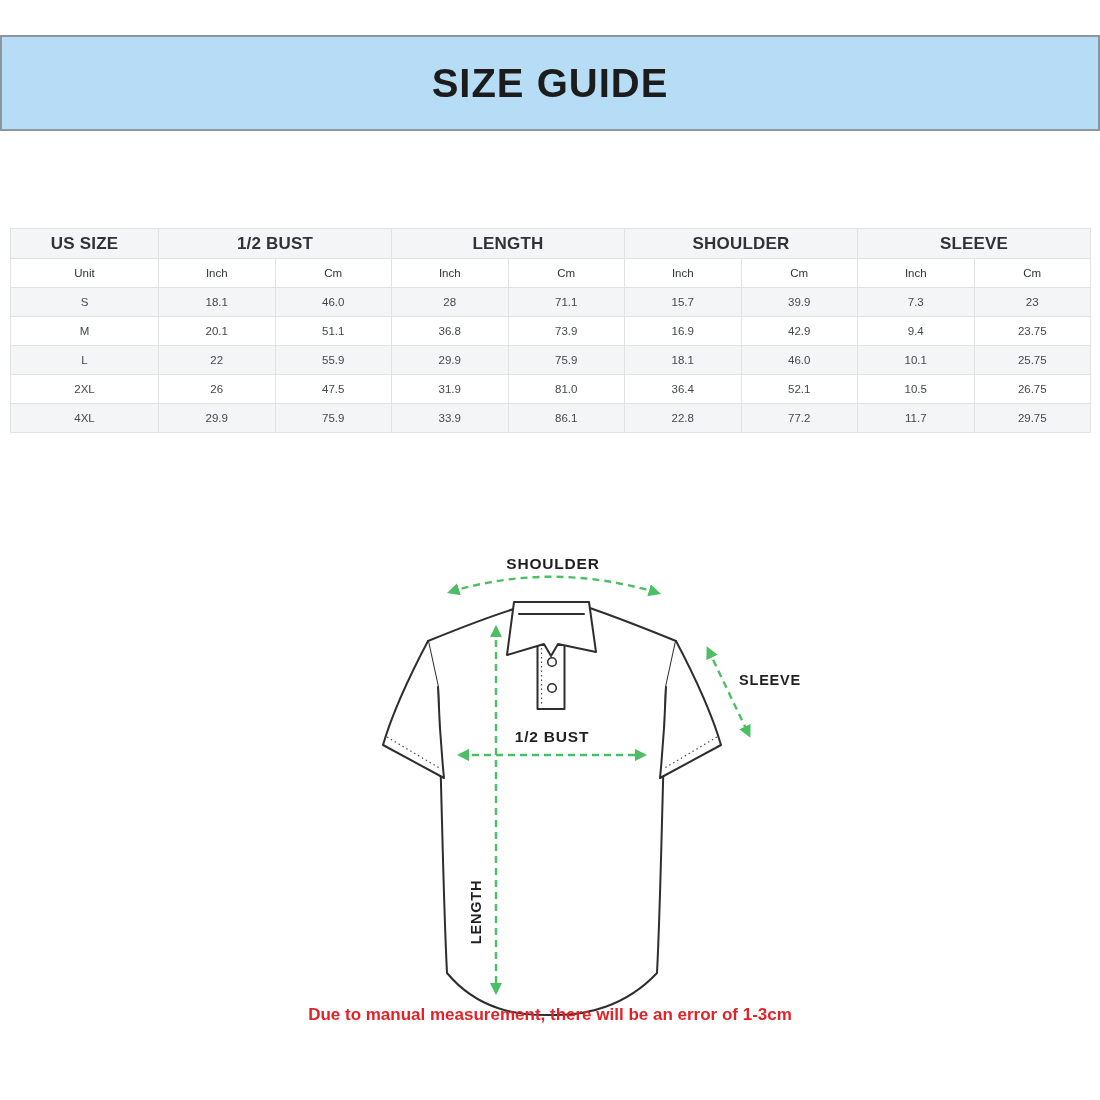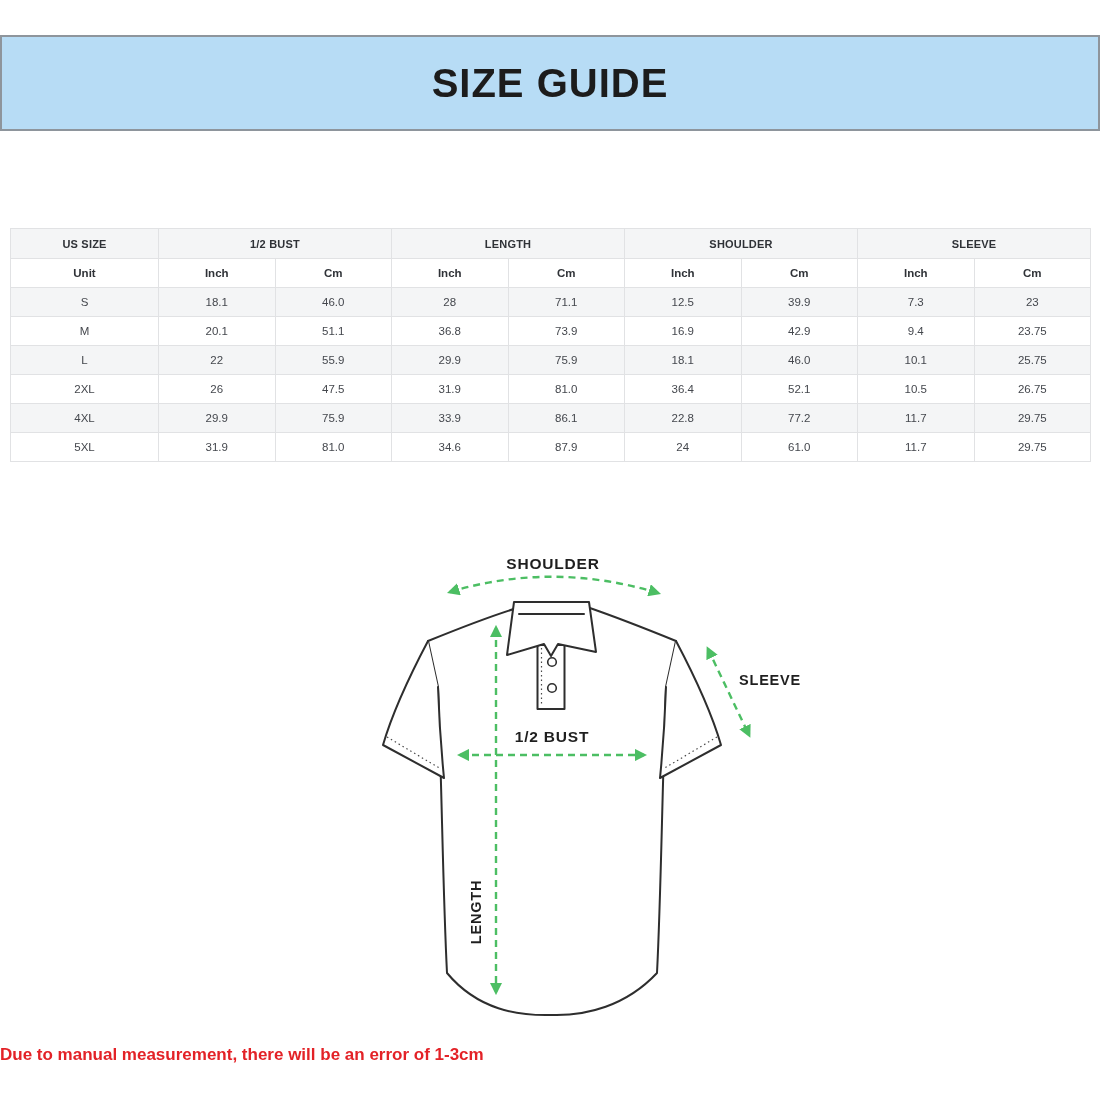--- a/index.html
+++ b/index.html
@@ -40,42 +40,42 @@
   }
   table.size-table col.c-size{width:148px;}
   table.size-table col.c-val{width:116.5px;}
   table.size-table th, table.size-table td{
     border:1px solid var(--table-border);
     text-align:center;vertical-align:middle;
     height:29px;padding:0 4px;
     font-weight:400;
   }
   table.size-table tr.group-row th{
-    height:30px;font-weight:700;font-size:11px;color:#2f3237;
+    height:30px;font-weight:700;font-size:17px;color:#2f3237;
     letter-spacing:.2px;
   }
-  table.size-table tr.unit-row td{font-weight:700;color:#2f3237;}
+  table.size-table tr.unit-row td{font-weight:400;color:#2f3237;}
   table.size-table tr:nth-child(odd){background:var(--row-stripe);}
   table.size-table tr:nth-child(even){background:#ffffff;}
   
   .diagram{position:absolute;left:370px;top:545px;width:440px;height:490px;}
   .diagram svg{display:block;width:440px;height:490px;}
   .shirt-line{fill:#ffffff;stroke:var(--outline-color);stroke-width:2;stroke-linejoin:round;stroke-linecap:round;}
   .shirt-fill{fill:#ffffff;stroke:none;}
   .shirt-open{fill:none;stroke:var(--outline-color);stroke-width:2;stroke-linejoin:round;stroke-linecap:round;}
   .stitch{fill:none;stroke:#4a4a4a;stroke-width:1.2;stroke-dasharray:1.5 3;}
   .garrow{fill:none;stroke:var(--arrow-color);stroke-width:2.4;stroke-dasharray:7 5;}
   .diagram text{
     font-family:"Liberation Sans", sans-serif;
     font-weight:700;fill:#1f1f1f;letter-spacing:.8px;
   }
   
   .note{
-    position:absolute;left:0;top:1045px;width:1100px;
-    text-align:left;font-size:17px;font-weight:700;
+    position:absolute;left:0;top:1005px;width:1100px;
+    text-align:center;font-size:17px;font-weight:700;
     color:var(--note-color);
   }
 </style>
 </head>
 <body>
 
 <div class="page">
 
   <div class="banner">
     <div class="banner-title">SIZE GUIDE</div>
@@ -112,21 +112,21 @@
             <td>Cm</td>
             <td>Inch</td>
             <td>Cm</td>
           </tr>
           <tr>
             <td>S</td>
             <td>18.1</td>
             <td>46.0</td>
             <td>28</td>
             <td>71.1</td>
-            <td>12.5</td>
+            <td>15.7</td>
             <td>39.9</td>
             <td>7.3</td>
             <td>23</td>
           </tr>
           <tr>
             <td>M</td>
             <td>20.1</td>
             <td>51.1</td>
             <td>36.8</td>
             <td>73.9</td>
@@ -161,31 +161,20 @@
             <td>4XL</td>
             <td>29.9</td>
             <td>75.9</td>
             <td>33.9</td>
             <td>86.1</td>
             <td>22.8</td>
             <td>77.2</td>
             <td>11.7</td>
             <td>29.75</td>
           </tr>
-          <tr>
-            <td>5XL</td>
-            <td>31.9</td>
-            <td>81.0</td>
-            <td>34.6</td>
-            <td>87.9</td>
-            <td>24</td>
-            <td>61.0</td>
-            <td>11.7</td>
-            <td>29.75</td>
-          </tr>
         </tbody>
     </table>
   </div>
 
   <div class="diagram">
     <svg viewBox="0 0 440 490">
       <defs>
         <marker id="ah" viewBox="0 0 10 10" refX="7.5" refY="5" markerWidth="5.2" markerHeight="5.2" orient="auto-start-reverse">
           <path d="M0,0 L10,5 L0,10 Z" fill="#4cbe63"></path>
         </marker>

